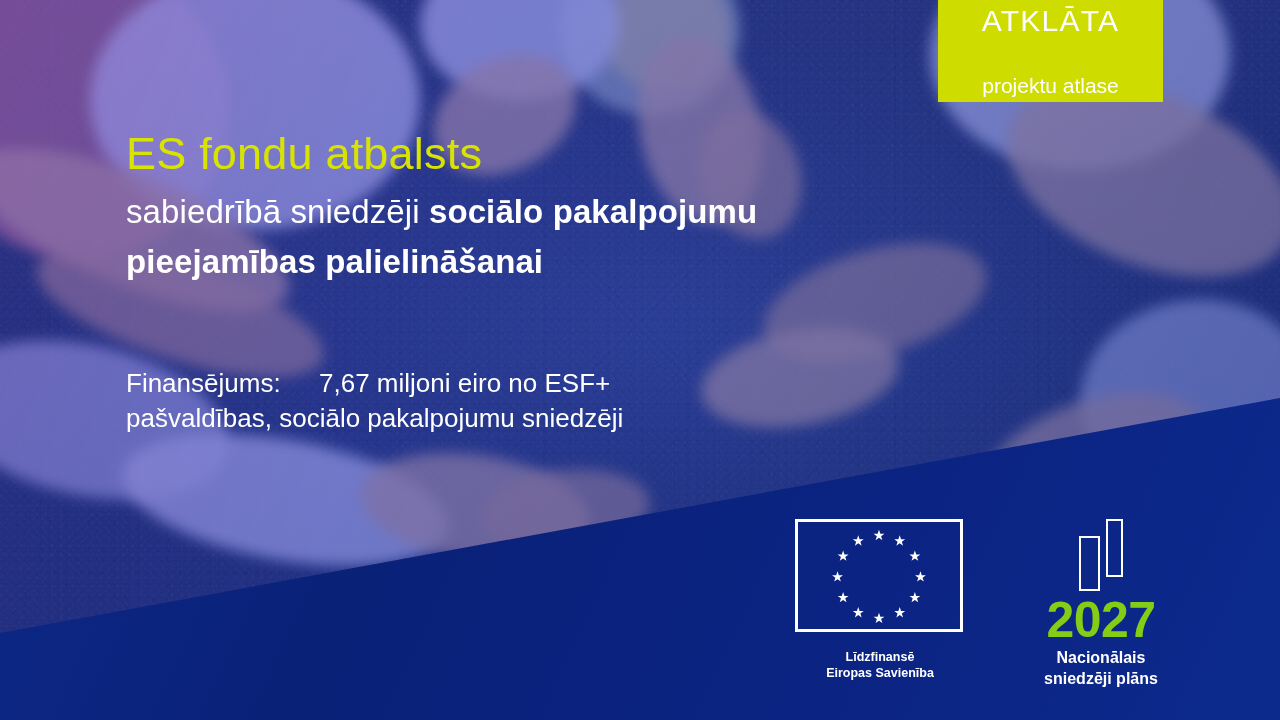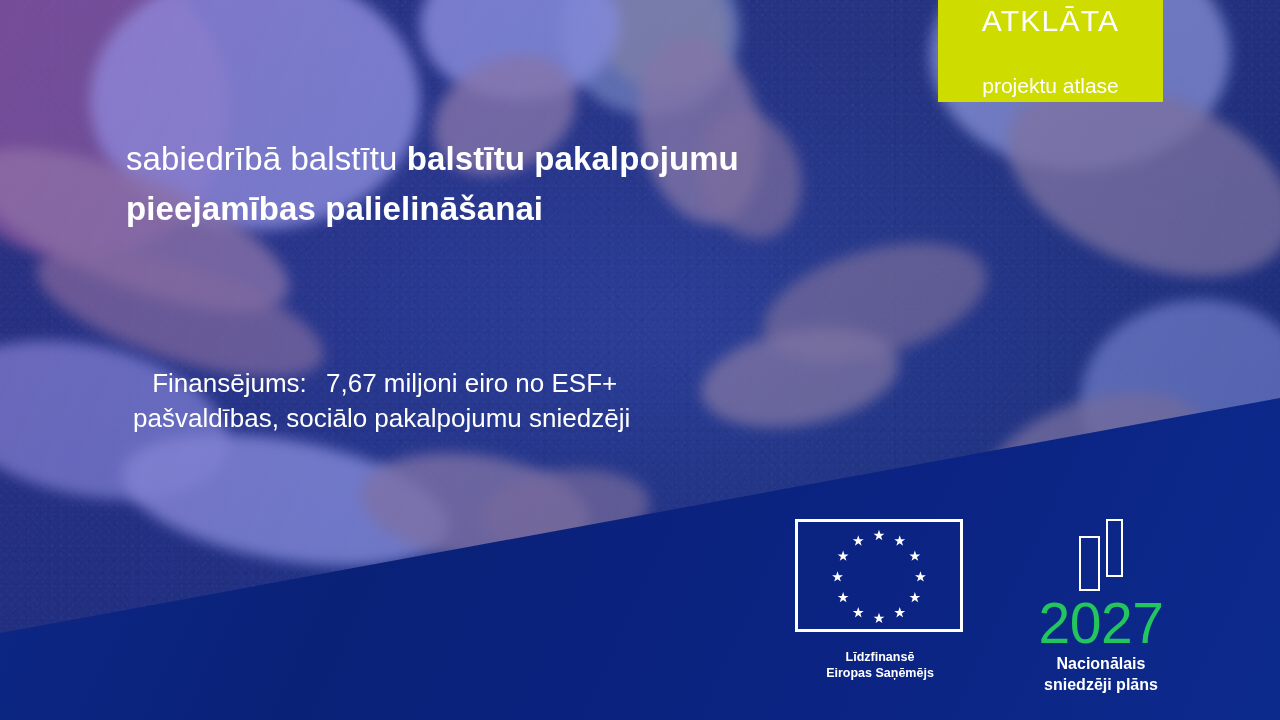--- a/index.html
+++ b/index.html
@@ -127,25 +127,24 @@
     font-size: 33px;
     line-height: 1.52;
     letter-spacing: .1px;
     margin-top: 7px;
   }
   .subtitle .b { font-weight: 700; }
 
   
   .facts {
     position: absolute;
-    left: 133px; top: 366px;
+    left: 126px; top: 366px;
     color: #ffffff;
     font-size: 26px;
     line-height: 1.35;
-    text-align: center;
   }
   .fact-row { display: flex; }
   .fact-label { width: 193px; flex: none; }
   .fact-value { }
 
   
   .eu-logo {
     position: absolute;
     left: 795px; top: 519px;
     width: 170px;
@@ -181,23 +180,23 @@
     width: 56px;
   }
   .nap-bar {
     position: absolute;
     border: 2.5px solid #ffffff;
     box-sizing: border-box;
   }
   .nap-bar.left  { left: 6px;  top: 17px; width: 21px; height: 55px; }
   .nap-bar.right { left: 33px; top: 0;    width: 17px; height: 58px; }
   .nap-year {
-    color: #22c55e;
-    font-size: 57px;
-    font-weight: 400;
+    color: #84cc16;
+    font-size: 50px;
+    font-weight: 700;
     line-height: .92;
     letter-spacing: -.5px;
   }
   .nap-caption {
     margin-top: 5px;
     color: #ffffff;
     font-size: 16px;
     font-weight: 700;
     line-height: 1.3;
   }
@@ -240,22 +239,23 @@
   </div>
 
   <div class="diagonal"></div>
 
   <div class="badge">
     <div class="badge-line1">ATKLĀTA</div>
     <div class="badge-line2">projektu atlase</div>
   </div>
 
   <div class="headline">
+    <div class="title-accent">ES fondu atbalsts</div>
     <div class="subtitle">
-      <span>sabiedrībā balstītu </span><span class="b">balstītu pakalpojumu</span><br>
+      <span>sabiedrībā sniedzēji </span><span class="b">sociālo pakalpojumu</span><br>
       <span class="b">pieejamības palielināšanai</span>
     </div>
   </div>
 
   <div class="facts">
     <div class="fact-row">
       <div class="fact-label">Finansējums:</div>
       <div class="fact-value">7,67 miljoni eiro no ESF+</div>
     </div>
     <div class="fact-row">
@@ -301,21 +301,21 @@
               <polygon points="0,-7 1.65,-2.16 6.66,-2.16 2.6,0.82 4.11,5.66 0,2.7 -4.11,5.66 -2.6,0.82 -6.66,-2.16 -1.65,-2.16"></polygon>
             </g>
           <g transform="translate(62.5,19.8) scale(0.85)">
               <polygon points="0,-7 1.65,-2.16 6.66,-2.16 2.6,0.82 4.11,5.66 0,2.7 -4.11,5.66 -2.6,0.82 -6.66,-2.16 -1.65,-2.16"></polygon>
             </g>
         </g>
       </svg>
     </div>
     <div class="eu-caption">
       <div>Līdzfinansē</div>
-      <div>Eiropas Saņēmējs</div>
+      <div>Eiropas Savienība</div>
     </div>
   </div>
 
   <div class="nap-logo">
     <div class="nap-bars">
       <div class="nap-bar left"></div>
       <div class="nap-bar right"></div>
     </div>
     <div class="nap-year">2027</div>
     <div class="nap-caption">

